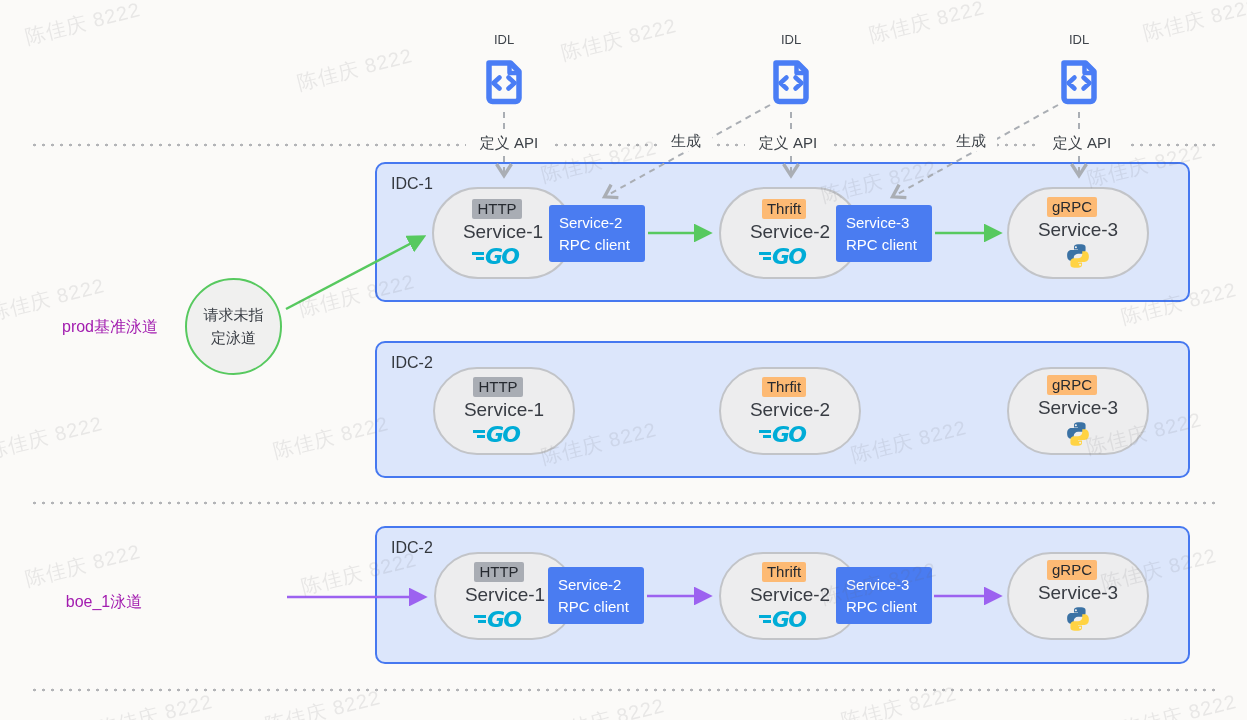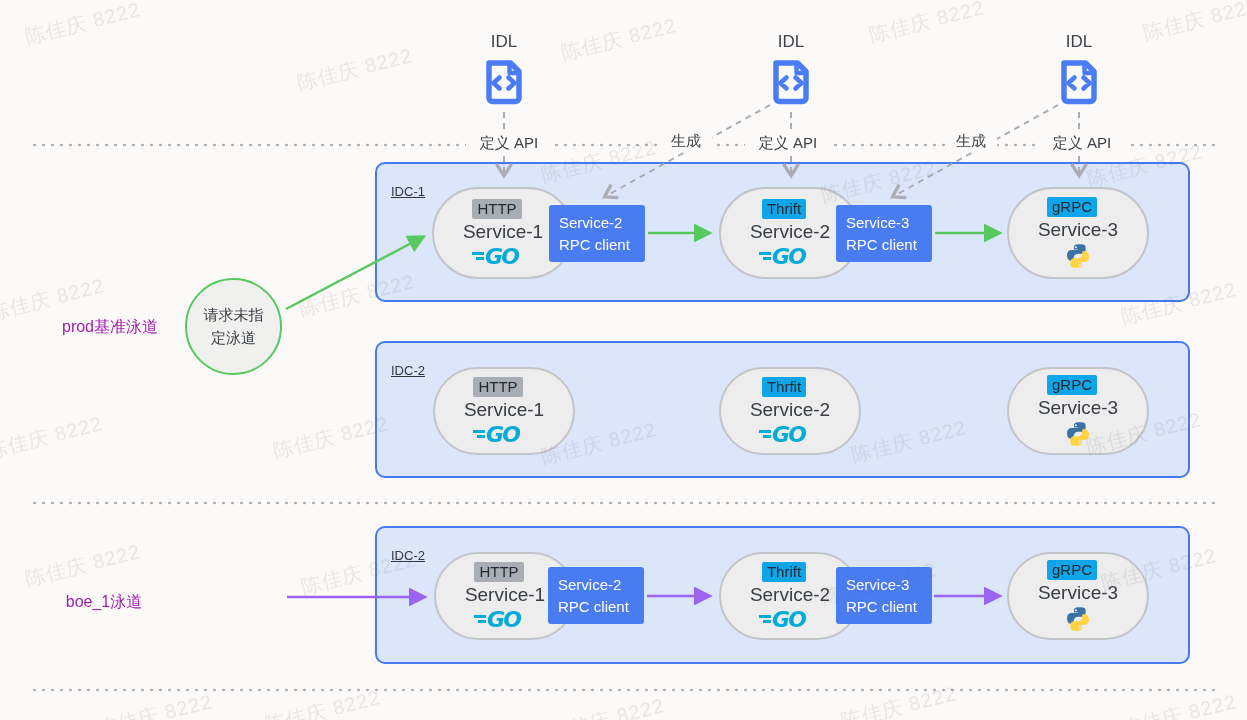--- a/index.html
+++ b/index.html
@@ -6,36 +6,36 @@
   body{font-family:"Liberation Sans","DejaVu Sans",sans-serif;}
   #stage{position:relative;width:1247px;height:720px;background:#fbfaf8;overflow:hidden;}
 
   
   .divider{position:absolute;left:30px;width:1186px;height:4px;z-index:1;
     background-image:radial-gradient(circle,#b3b4b7 1.3px,transparent 1.6px);
     background-size:9px 4px;background-repeat:repeat-x;}
 
   
   .idc{position:absolute;width:815px;background:#dce6fb;border:2px solid #4678f0;border-radius:10px;z-index:2;box-sizing:border-box;}
-  .idc-label{position:absolute;left:14px;top:20px;font-size:13px;color:#33373d;font-weight:500;text-decoration:underline;}
+  .idc-label{position:absolute;left:14px;top:11px;font-size:16px;color:#33373d;font-weight:500;}
 
   
   .pill{position:absolute;width:142px;background:#ededee;border:2.5px solid #c2c4c8;border-radius:46px;z-index:3;box-sizing:border-box;
     display:flex;flex-direction:column;align-items:center;justify-content:center;gap:1px;}
   .badge{font-size:15px;line-height:1.35;padding:0 5px;color:#262a30;border-radius:2px;transform:translateX(-6px);}
   .badge-gray{background:#a9adb4;}
-  .badge-blue{background:#0ea5e9;}
+  .badge-blue{background:#fdba74;}
   .svc-name{font-size:19px;color:#383c43;line-height:1.3;}
 
   
   .rpc{position:absolute;width:96px;height:57px;background:#4a7cf1;color:#fff;border-radius:3px;z-index:3;box-sizing:border-box;
     display:flex;flex-direction:column;justify-content:center;padding-left:10px;font-size:15px;line-height:1.45;}
 
   
-  .idl-title{position:absolute;width:60px;text-align:center;font-size:17px;color:#3f444b;z-index:2;}
+  .idl-title{position:absolute;width:60px;text-align:center;font-size:13px;color:#3f444b;z-index:2;}
   .idl-icon{position:absolute;z-index:2;}
 
   
   .cap{position:absolute;z-index:5;background:#fbfaf8;padding:0 5px;font-size:15px;color:#3c4147;white-space:nowrap;text-align:center;}
 
   
   .req-circle{position:absolute;border-radius:50%;background:#f0f0ef;z-index:3;box-sizing:border-box;
     display:flex;flex-direction:column;align-items:center;justify-content:center;font-size:15px;color:#3a3e45;line-height:1.5;}
   .green-circle{border:2.5px solid #57c95f;}
   .purple-circle{border:2.5px solid #9c62f0;}

